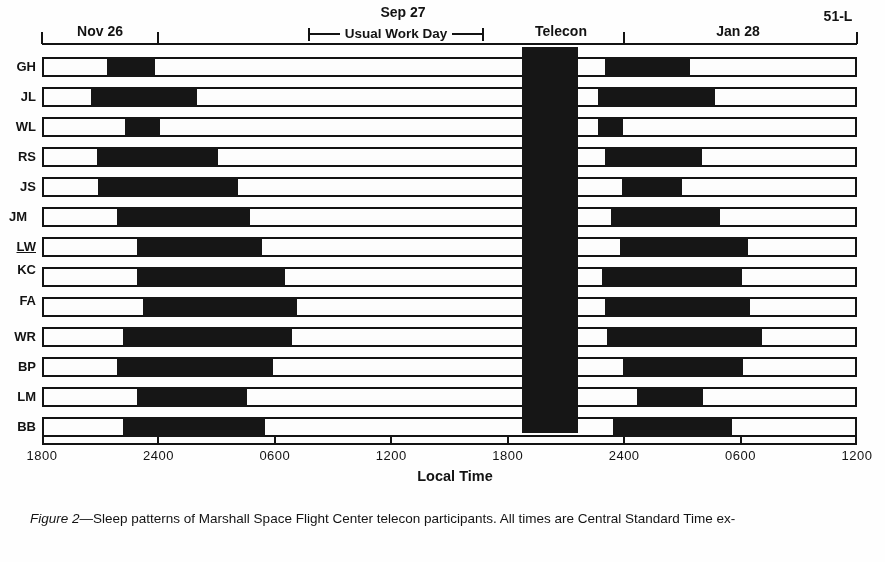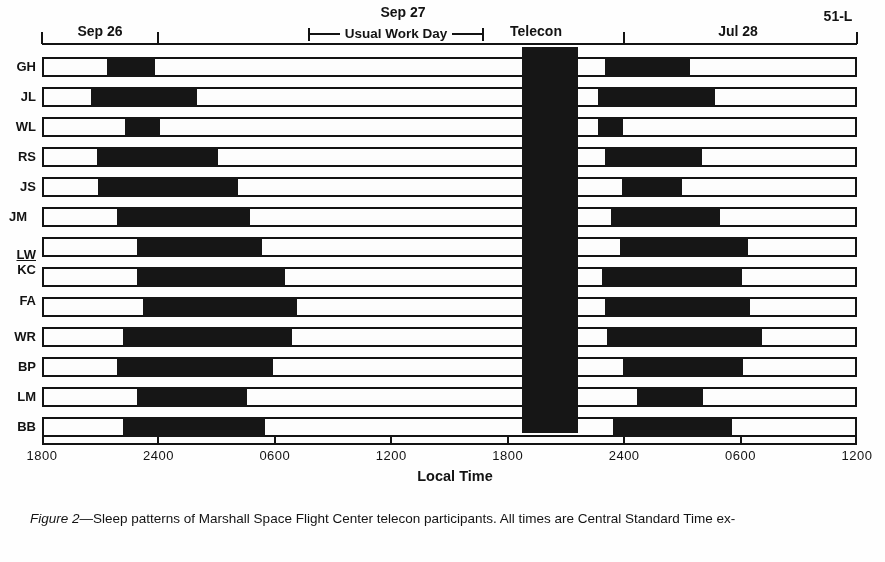--- a/index.html
+++ b/index.html
@@ -33,31 +33,31 @@
   
   .caption{position:absolute;left:24px;top:505px;width:872px;font-size:13.5px;line-height:1.18;margin:6px;}
   .caption i{font-style:italic;}
 </style>
 </head>
 <body>
 
 <div class="figure">
 
   <div class="top-axis-line"></div>
-  <div class="top-label" style="left:100px;top:23px;">Sep 26</div>
+  <div class="top-label" style="left:100px;top:23px;">Nov 26</div>
   <div class="top-label" style="left:403px;top:4px;">Sep 27</div>
   <div class="wd-bracket">
     <span class="wd-cap"></span>
     <span class="wd-line"></span>
     <span class="wd-text">Usual Work Day</span>
     <span class="wd-line"></span>
     <span class="wd-cap"></span>
   </div>
-  <div class="top-label" style="left:536px;top:23px;">Telecon</div>
-  <div class="top-label" style="left:738px;top:23px;">Jul 28</div>
+  <div class="top-label" style="left:561px;top:23px;">Telecon</div>
+  <div class="top-label" style="left:738px;top:23px;">Jan 28</div>
   <div class="mission">51-L</div>
 
   <div id="plot"></div>
 
   <div class="scale-bar"></div>
   <div id="scale-extras">
       <div class="scale-label" style="left: 42px;">1800</div>
       <div class="scale-tick" style="left: 157.429px;"></div>
       <div class="scale-label" style="left: 158.429px;">2400</div>
       <div class="scale-tick" style="left: 273.857px;"></div>
@@ -96,21 +96,21 @@
     <div class="sleep-bar" style="left: 97.3036px; width: 120.31px; top: 147px;"></div>
     <div class="sleep-bar" style="left: 604.738px; width: 97.0238px; top: 147px;"></div>
     <div class="row-label" style="top: 177px;">JS</div>
     <div class="row-track" style="top: 177px;"></div>
     <div class="sleep-bar" style="left: 98.2738px; width: 139.714px; top: 177px;"></div>
     <div class="sleep-bar" style="left: 622.202px; width: 60.1548px; top: 177px;"></div>
     <div class="row-label" style="top: 207px; text-align: center;">JM</div>
     <div class="row-track" style="top: 207px;"></div>
     <div class="sleep-bar" style="left: 116.708px; width: 132.923px; top: 207px;"></div>
     <div class="sleep-bar" style="left: 610.56px; width: 109.637px; top: 207px;"></div>
-    <div class="row-label" style="top: 245px; text-decoration: underline;">LW</div>
+    <div class="row-label" style="top: 237px; text-decoration: underline;">LW</div>
     <div class="row-track" style="top: 237px;"></div>
     <div class="sleep-bar" style="left: 137.083px; width: 125.161px; top: 237px;"></div>
     <div class="sleep-bar" style="left: 620.262px; width: 128.071px; top: 237px;"></div>
     <div class="row-label" style="top: 260px;">KC</div>
     <div class="row-track" style="top: 267px;"></div>
     <div class="sleep-bar" style="left: 137.083px; width: 147.476px; top: 267px;"></div>
     <div class="sleep-bar" style="left: 601.827px; width: 140.685px; top: 267px;"></div>
     <div class="row-label" style="top: 291px;">FA</div>
     <div class="row-track" style="top: 297px;"></div>
     <div class="sleep-bar" style="left: 142.905px; width: 154.268px; top: 297px;"></div>

